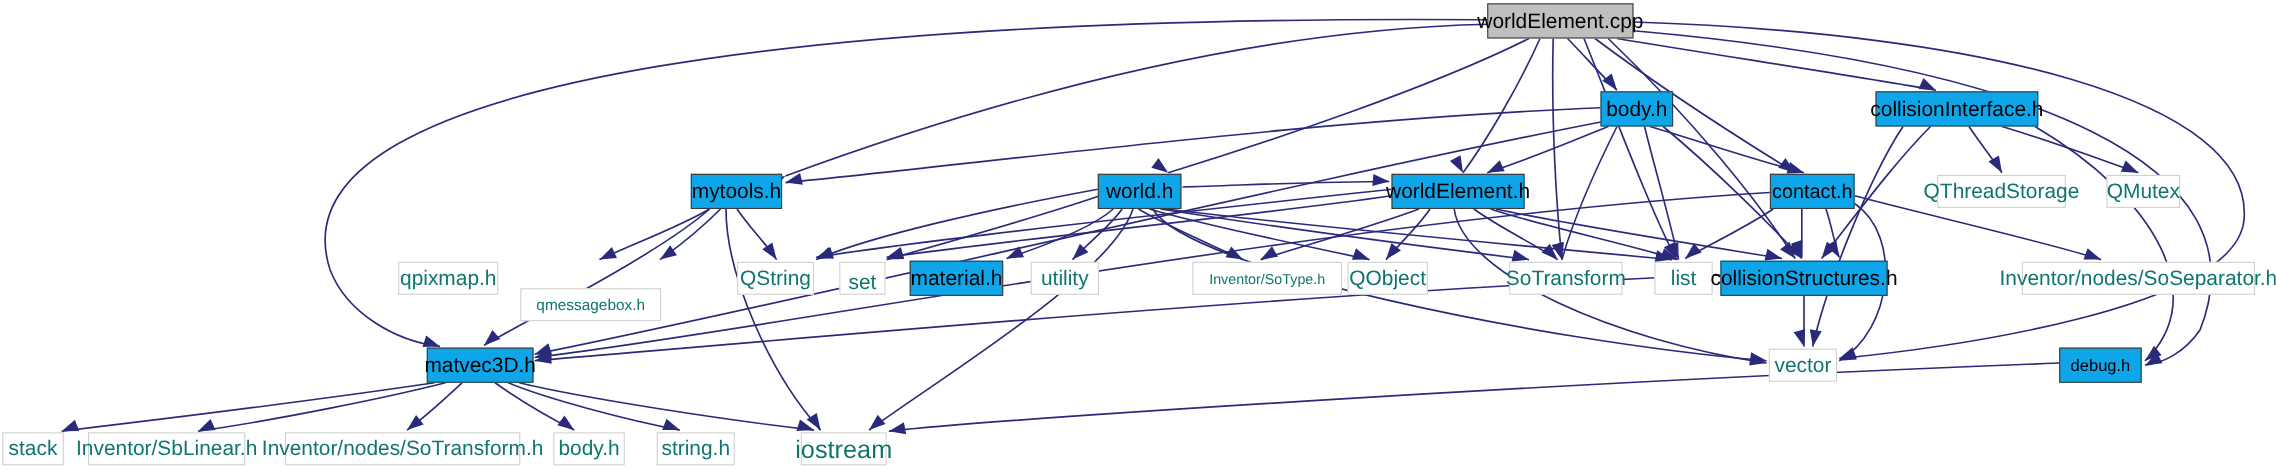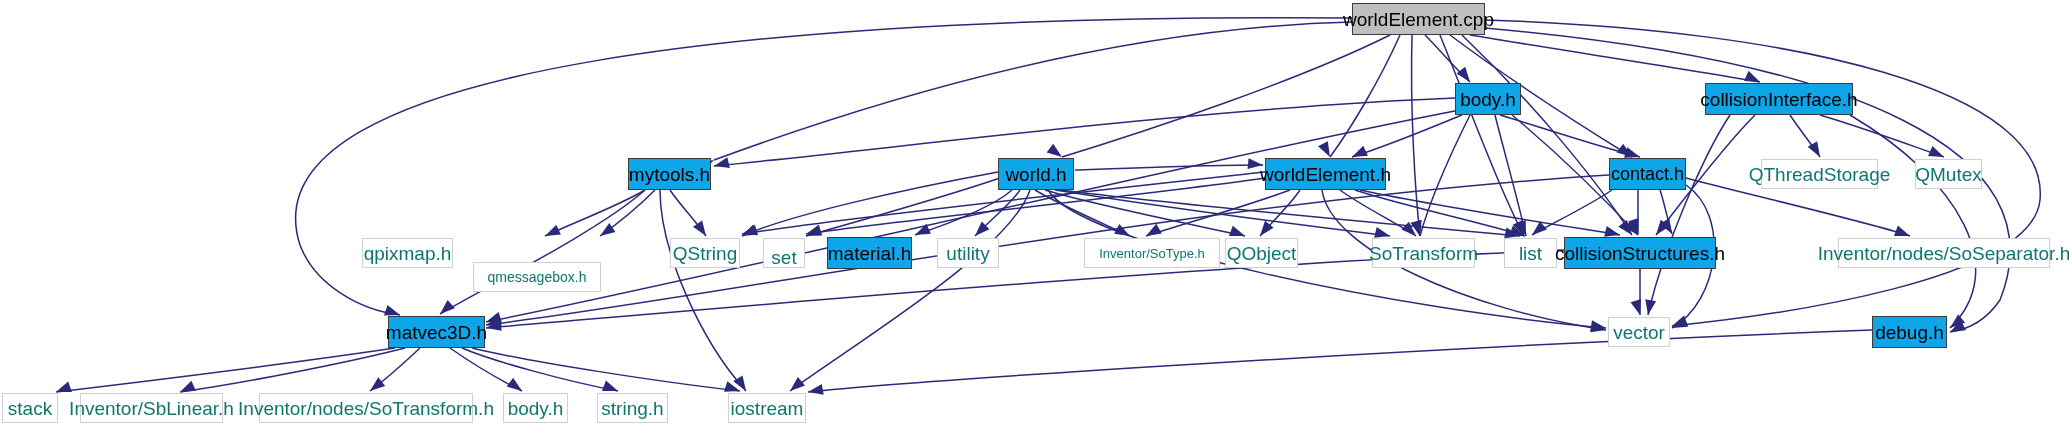--- a/index.html
+++ b/index.html
@@ -212,35 +212,35 @@
       </div>
       <div class="node external" style="left: 1838px; top: 238px; width: 212px; height: 30px; font-size: 19px;">
         <span>Inventor/nodes/SoSeparator.h</span>
       </div>
       <div class="node internal" style="left: 388px; top: 316px; width: 97px; height: 32px; font-size: 19px;">
         <span>matvec3D.h</span>
       </div>
       <div class="node external" style="left: 1608px; top: 317px; width: 62px; height: 30px; font-size: 19px;">
         <span>vector</span>
       </div>
-      <div class="node internal" style="left: 1872px; top: 316px; width: 75px; height: 32px; font-size: 19px;">
+      <div class="node internal" style="left: 1872px; top: 316px; width: 75px; height: 32px; font-size: 15px;">
         <span>debug.h</span>
       </div>
       <div class="node external" style="left: 2px; top: 393px; width: 56px; height: 30px; font-size: 19px;">
         <span>stack</span>
       </div>
       <div class="node external" style="left: 80px; top: 393px; width: 143px; height: 30px; font-size: 19px;">
         <span>Inventor/SbLinear.h</span>
       </div>
       <div class="node external" style="left: 259px; top: 393px; width: 214px; height: 30px; font-size: 19px; text-align: right;">
         <span>Inventor/nodes/SoTransform.h</span>
       </div>
       <div class="node external" style="left: 503px; top: 393px; width: 65px; height: 30px; font-size: 19px;">
         <span>body.h</span>
       </div>
       <div class="node external" style="left: 597px; top: 393px; width: 71px; height: 30px; font-size: 19px;">
         <span>string.h</span>
       </div>
-      <div class="node external" style="left: 728px; top: 393px; width: 78px; height: 30px; font-size: 19px;">
+      <div class="node external" style="left: 728px; top: 393px; width: 78px; height: 30px; font-size: 23px;">
         <span>iostream</span>
       </div>
     </div>
 </div>
 
 </body></html>

